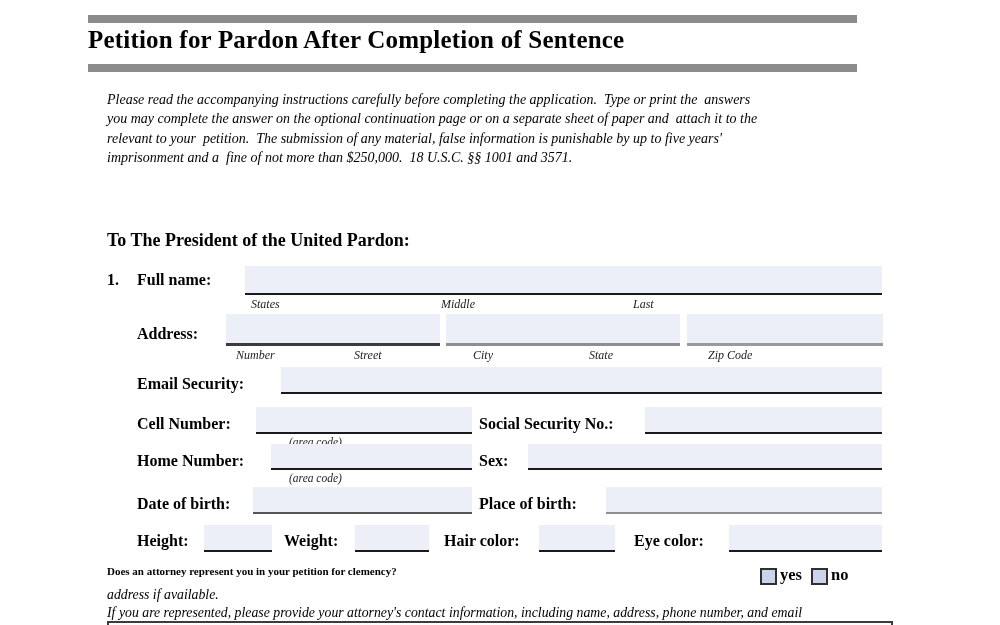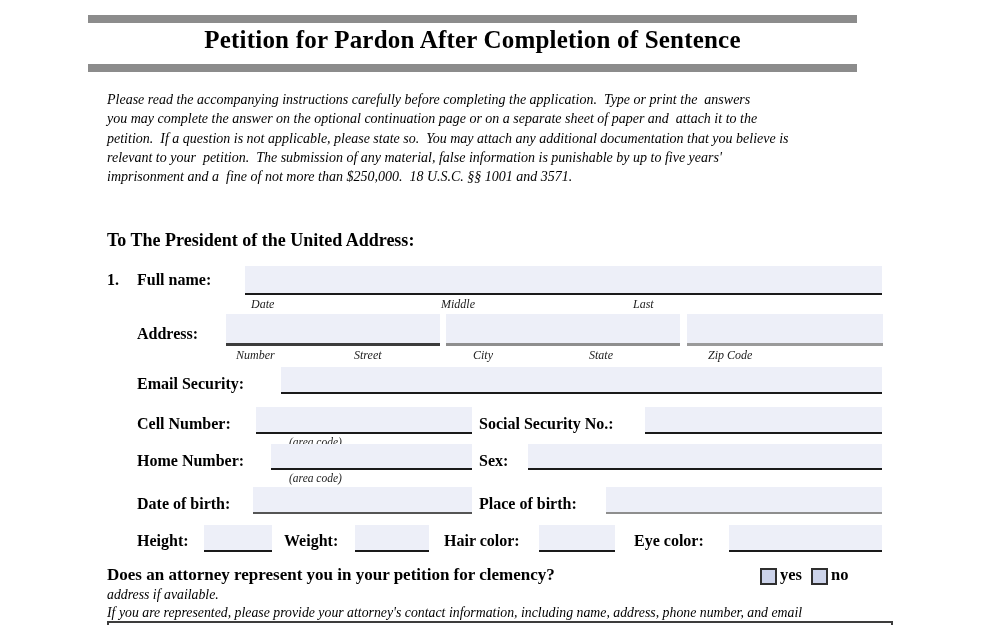--- a/index.html
+++ b/index.html
@@ -2,42 +2,42 @@
 <html><head>
 <meta charset="utf-8">
 <style>
   html,body{margin:0;padding:0;background:#ffffff;}
   .page{
     position:relative;width:1000px;height:625px;background:#ffffff;
     font-family:"Liberation Serif", serif;color:#000;overflow:hidden;
   }
   .hbar{position:absolute;left:88px;width:769px;height:8px;background:#8c8c8c;}
   .doc-title{
-    position:absolute;left:88px;top:26px;width:769px;text-align:center;
+    position:absolute;left:88px;top:26px;width:769px;
     font-size:25px;font-weight:bold;letter-spacing:.2px;
   }
   .instructions{position:absolute;left:107px;top:90px;font-style:italic;
     font-size:14px;line-height:19.3px;}
   .instructions div{white-space:pre;}
   .salutation{position:absolute;left:107px;top:230px;font-size:18px;font-weight:bold;}
   .lbl{position:absolute;font-size:16px;font-weight:bold;white-space:pre;}
   .sub{position:absolute;font-size:12px;font-style:italic;color:#1c1c1c;white-space:pre;}
   .note{position:absolute;font-size:11.5px;font-style:italic;color:#1c1c1c;white-space:pre;margin-left:7px;}
   .field{
     position:absolute;background:#edeff8;border:none;outline:none;
     border-bottom:2px solid #1a1a1a;font-family:"Liberation Serif",serif;
     font-size:15px;color:#111;padding:0 4px;box-sizing:border-box;
   }
   .field.gray{border-bottom-color:#8e8e8e;}
   .field.darkgray{border-bottom-color:#555;}
   .field.thick{border-bottom-width:3px;}
   .field.thick.dark{border-bottom-color:#3c3c3c;}
   .field.thick.mid{border-bottom-color:#8e8e8e;}
   .field.thick.light{border-bottom-color:#9a9a9a;}
-  .question{position:absolute;left:107px;top:565px;font-size:17px;font-weight:bold;}
+  .question{position:absolute;left:107px;top:565px;font-size:11px;font-weight:bold;}
   .checkbox{
     position:absolute;width:13px;height:13px;background:#ccd3ea;
     border:2px solid #2f2f2f;box-sizing:content-box;cursor:pointer;
   }
   .cb-label{position:absolute;font-size:16.5px;font-weight:bold;}
   .attorney-note{position:absolute;left:107px;top:586px;font-style:italic;
     font-size:13.8px;line-height:18px;}
   .attorney-note div{white-space:pre;}
   .big-box{
     position:absolute;left:107px;top:621px;width:786px;height:24px;
@@ -49,31 +49,30 @@
 
 <div class="page">
 
   <div class="hbar" style="top:15px"></div>
   <div class="doc-title">Petition for Pardon After Completion of Sentence</div>
   <div class="hbar" style="top:64px"></div>
 
   <div class="instructions">
     <div>Please read the accompanying instructions carefully before completing the application.  Type or print the  answers</div>
     <div>you may complete the answer on the optional continuation page or on a separate sheet of paper and  attach it to the</div>
-    <div>petition.  If a question is not applicable, please state so.  You may attach any additional documentation that you believe is</div>
     <div>relevant to your  petition.  The submission of any material, false information is punishable by up to five years'</div>
     <div>imprisonment and a  fine of not more than $250,000.  18 U.S.C. §§ 1001 and 3571.</div>
   </div>
 
-  <div class="salutation">To The President of the United Address:</div>
+  <div class="salutation">To The President of the United Pardon:</div>
 
   <span class="lbl" style="left:107px;top:271px">1.</span>
   <span class="lbl" style="left:137px;top:271px">Full name:</span>
   <input class="field" style="left: 245px; top: 266px; width: 637px; height: 29px;" type="text">
-  <span class="sub" style="left:251px;top:297px">Date</span>
+  <span class="sub" style="left:251px;top:297px">States</span>
   <span class="sub" style="left:441px;top:297px">Middle</span>
   <span class="sub" style="left:633px;top:297px">Last</span>
 
   <span class="lbl" style="left:137px;top:325px">Address:</span>
   <input class="field thick dark" style="left: 226px; top: 314px; width: 214px; height: 32px;" type="text">
   <input class="field thick mid" style="left: 446px; top: 314px; width: 234px; height: 32px;" type="text">
   <input class="field thick light" style="left: 687px; top: 314px; width: 196px; height: 32px;" type="text">
   <span class="sub" style="left:236px;top:348px">Number</span>
   <span class="sub" style="left:354px;top:348px">Street</span>
   <span class="sub" style="left:473px;top:348px">City</span>

